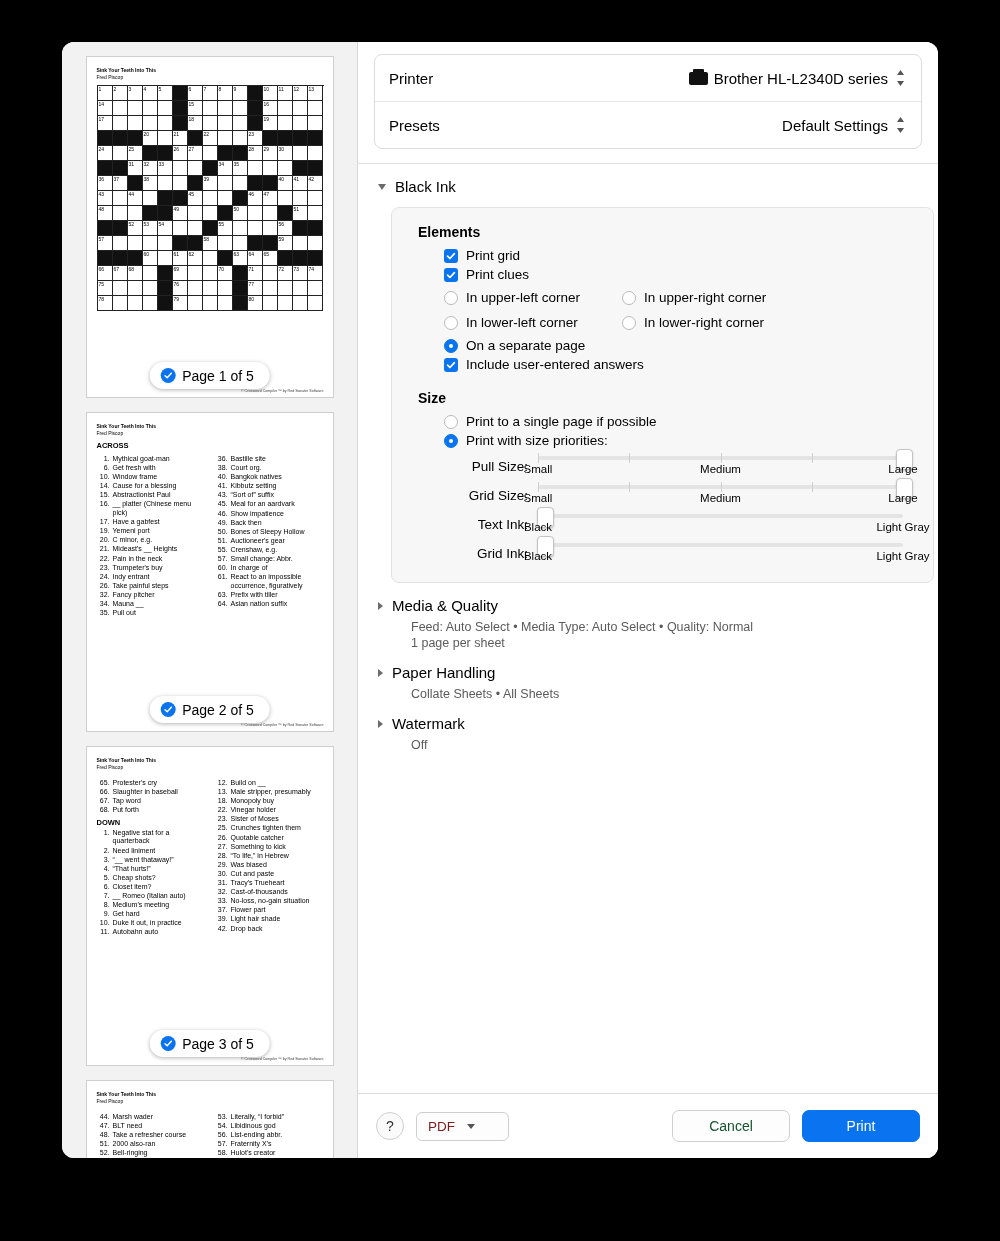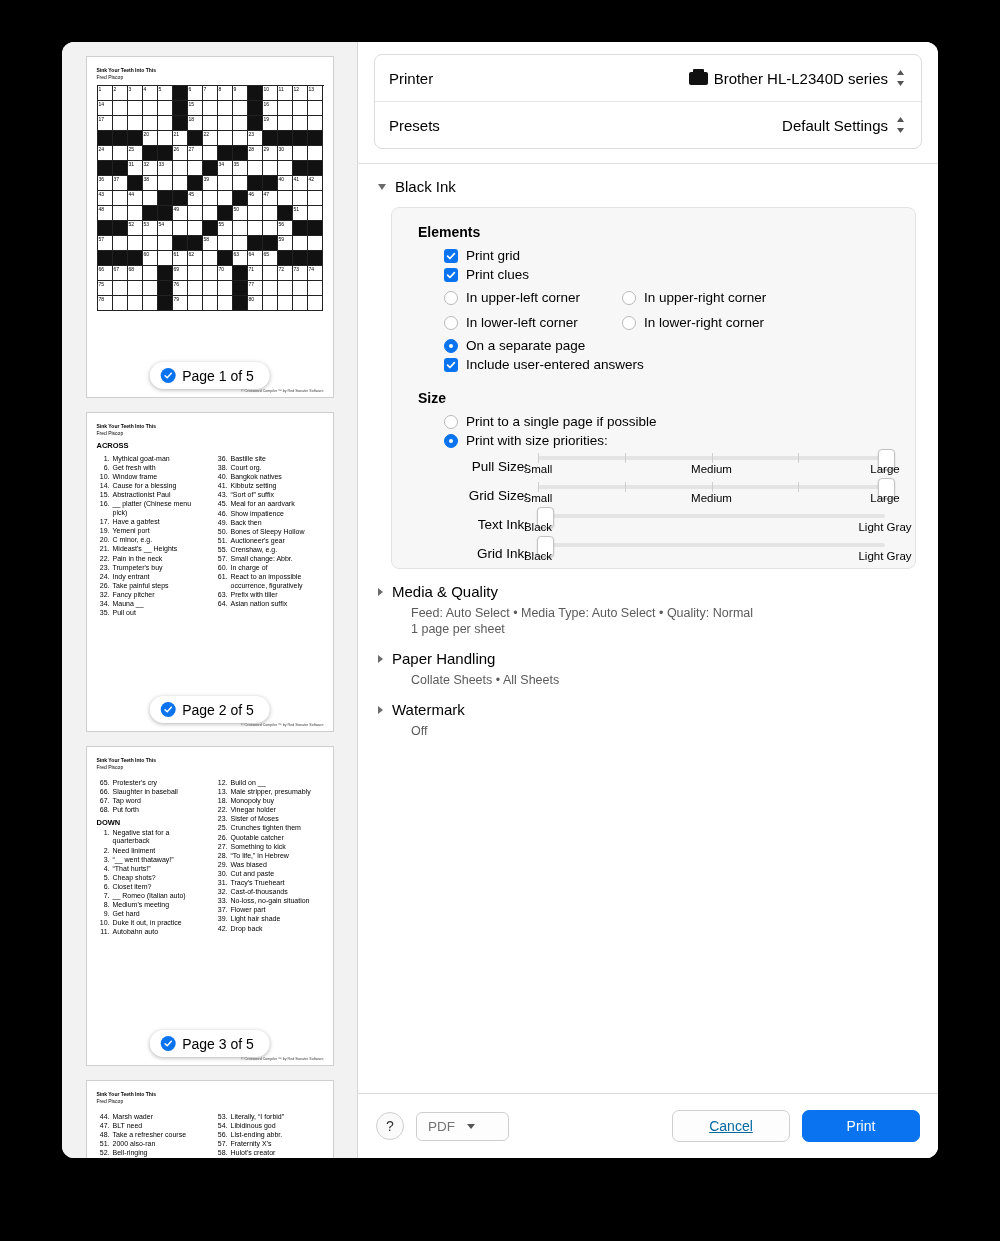--- a/index.html
+++ b/index.html
@@ -217,25 +217,25 @@
     border-bottom: 4px solid transparent;
     flex: none;
   }
   .tri.open {
     border-left: 4.5px solid transparent;
     border-right: 4.5px solid transparent;
     border-top: 6px solid #6b6b6b;
     border-bottom: 0;
   }
   .panel {
-    margin: 8px 22px 0 33px;
+    margin: 8px 4px 0 33px;
     background: #f7f7f7;
     border: 1px solid #e3e3e3;
     border-radius: 8px;
-    padding: 16px 18px 4px 18px;
+    padding: 16px 18px 18px 18px;
   }
   .grp-title {
     font-size: 14px;
     font-weight: bold;
     color: #000;
     margin: 0 0 8px 8px;
   }
   .grp-title.second { margin-top: 18px; }
   .opt-row {
     display: flex;
@@ -362,40 +362,40 @@
     height: 27px;
     min-width: 72px;
     border: 1px solid #cfcfcf;
     border-radius: 6px;
     background: #fdfdfd;
     display: flex;
     align-items: center;
     gap: 12px;
     padding: 0 8px 0 11px;
     font-size: 13.5px;
-    color: #737373;
+    color: #7f1d1d;
   }
   .caret-down {
     width: 0; height: 0;
     border-left: 4px solid transparent;
     border-right: 4px solid transparent;
     border-top: 5px solid #555;
   }
   .spacer { flex: 1; }
   .btn {
     height: 30px;
     min-width: 80px;
     border-radius: 7px;
     font-size: 14px;
     display: flex;
     align-items: center;
     justify-content: center;
     padding: 0 18px;
   }
-  .btn.cancel { background: #fdfdfd; border: 1px solid #cfcfcf; color: #0369a1; text-decoration: underline; }
+  .btn.cancel { background: #fdfdfd; border: 1px solid #cfcfcf; color: #14532d; }
   .btn.print { background: #0a74f0; color: #fff; border: 1px solid #0a74f0; }
 </style>
 </head>
 <body>
 
 <div class="screen">
   <div class="dialog">
 
     <div class="preview-pane">
 

